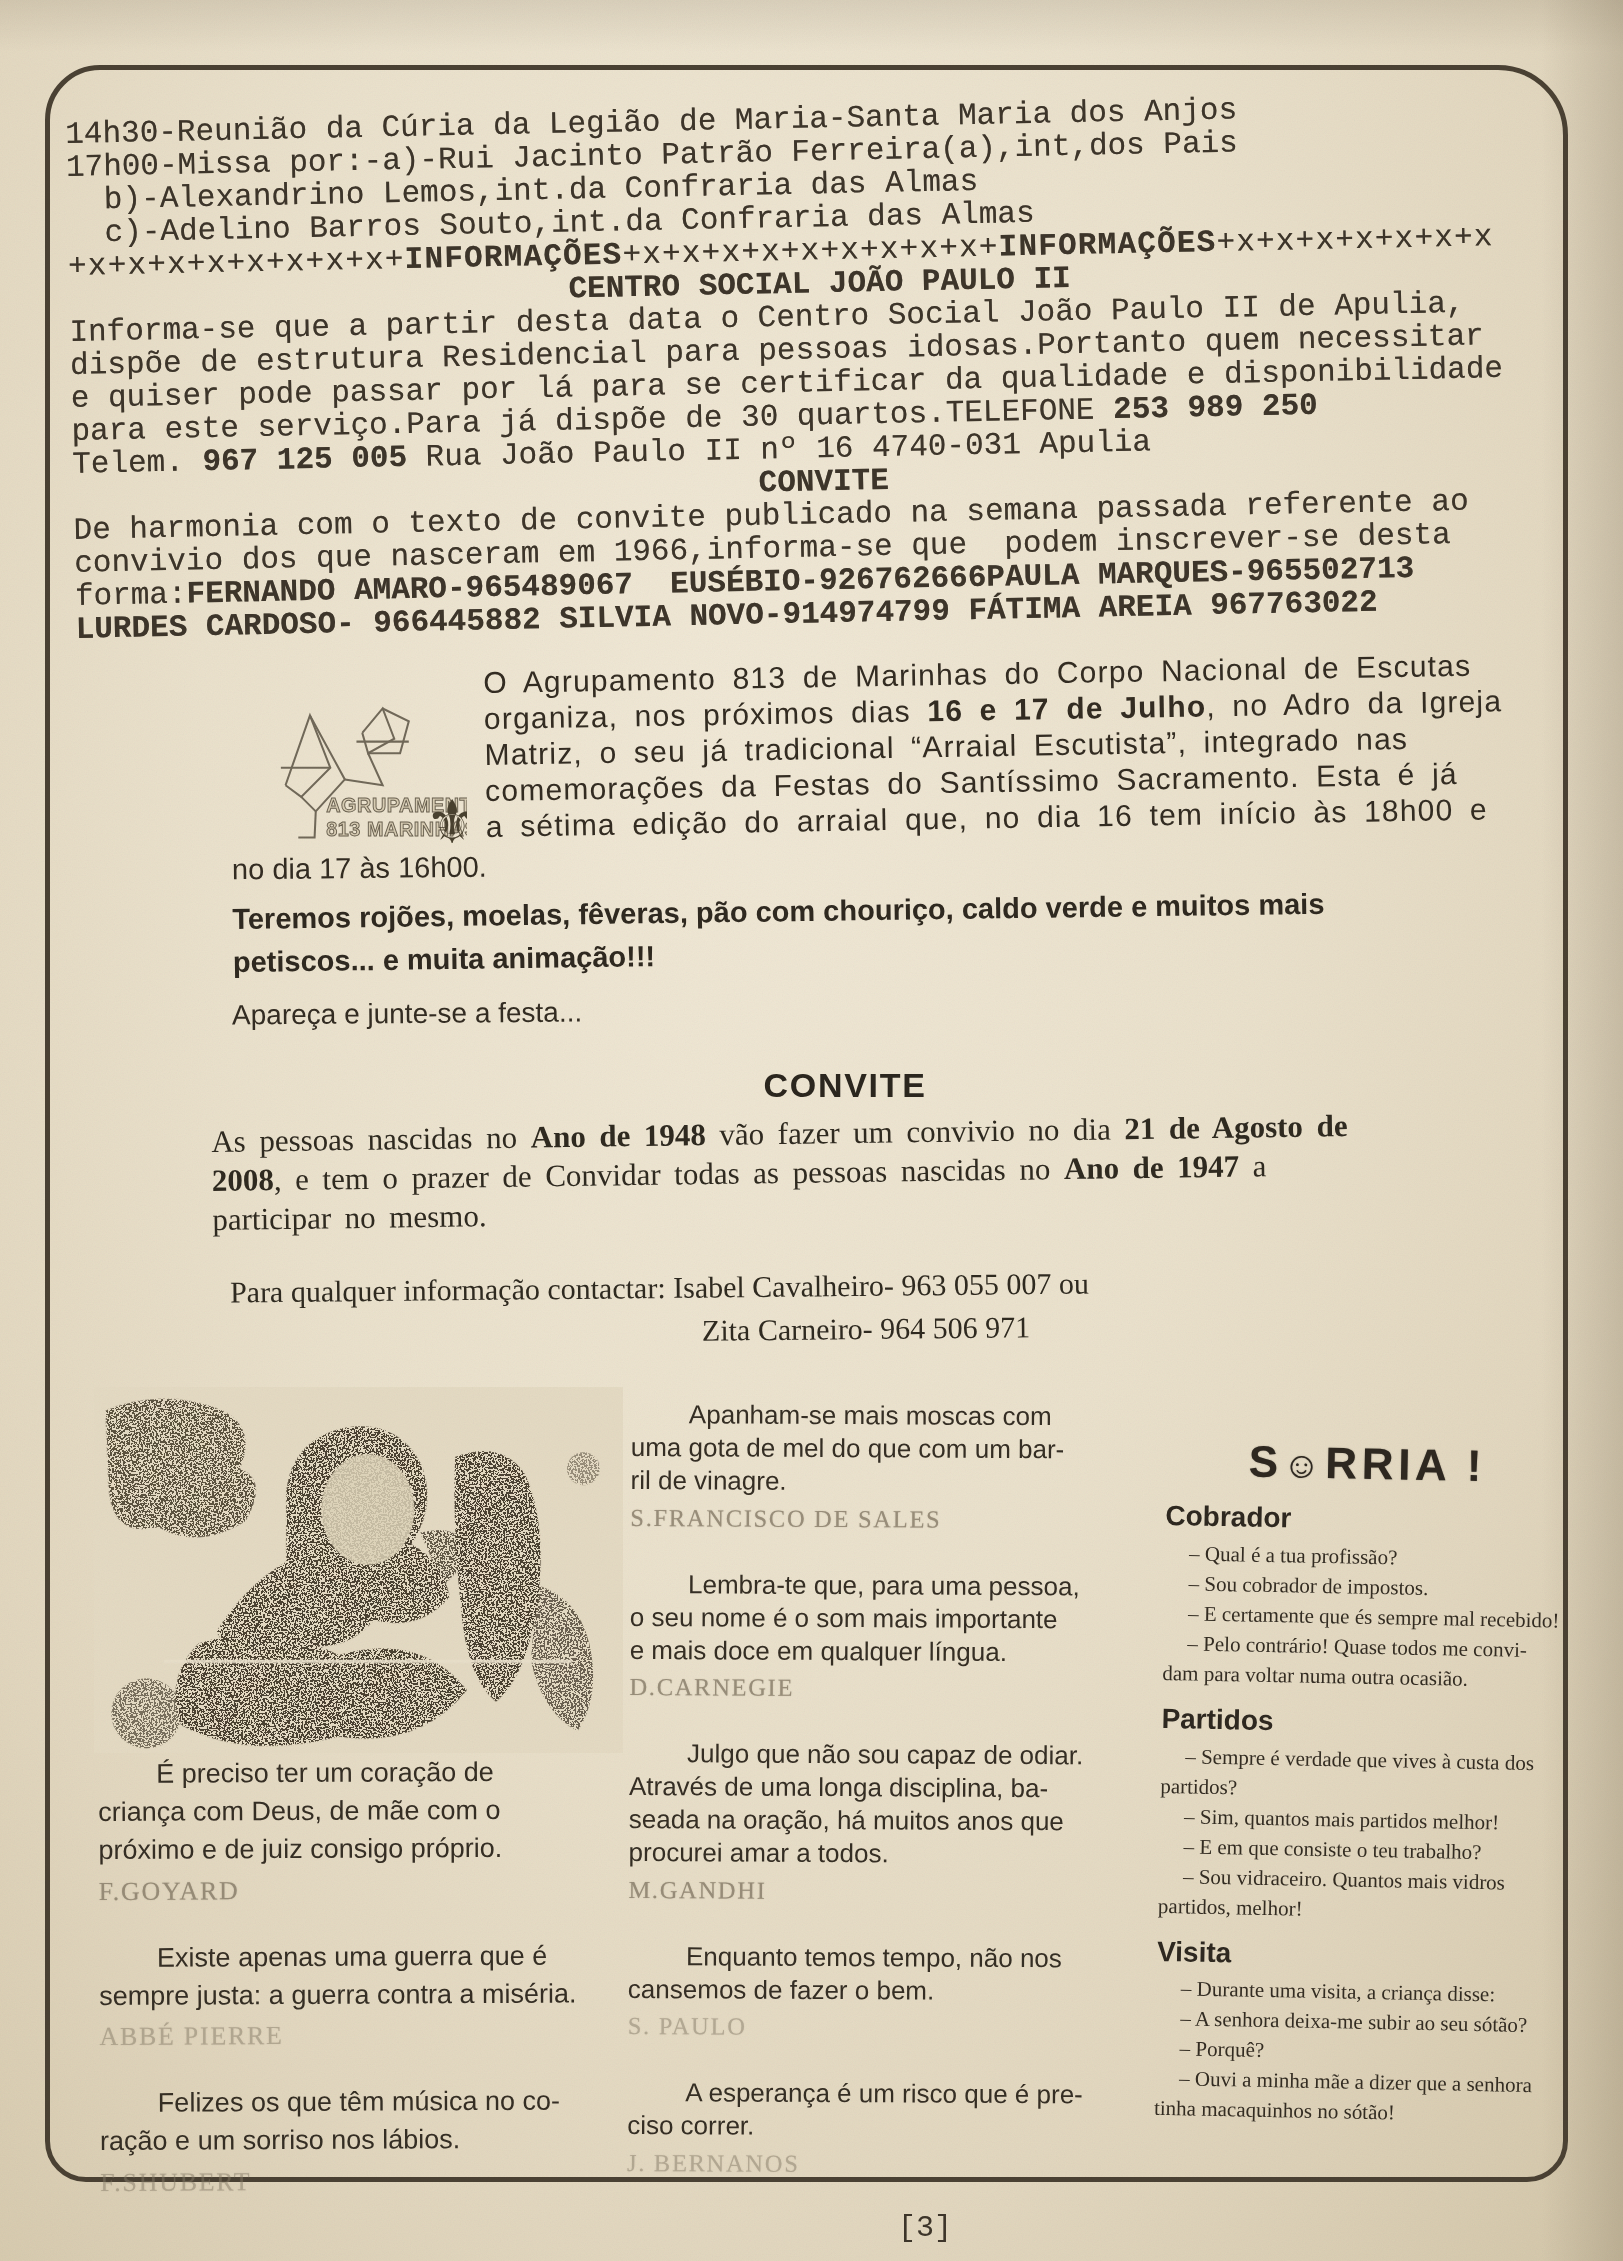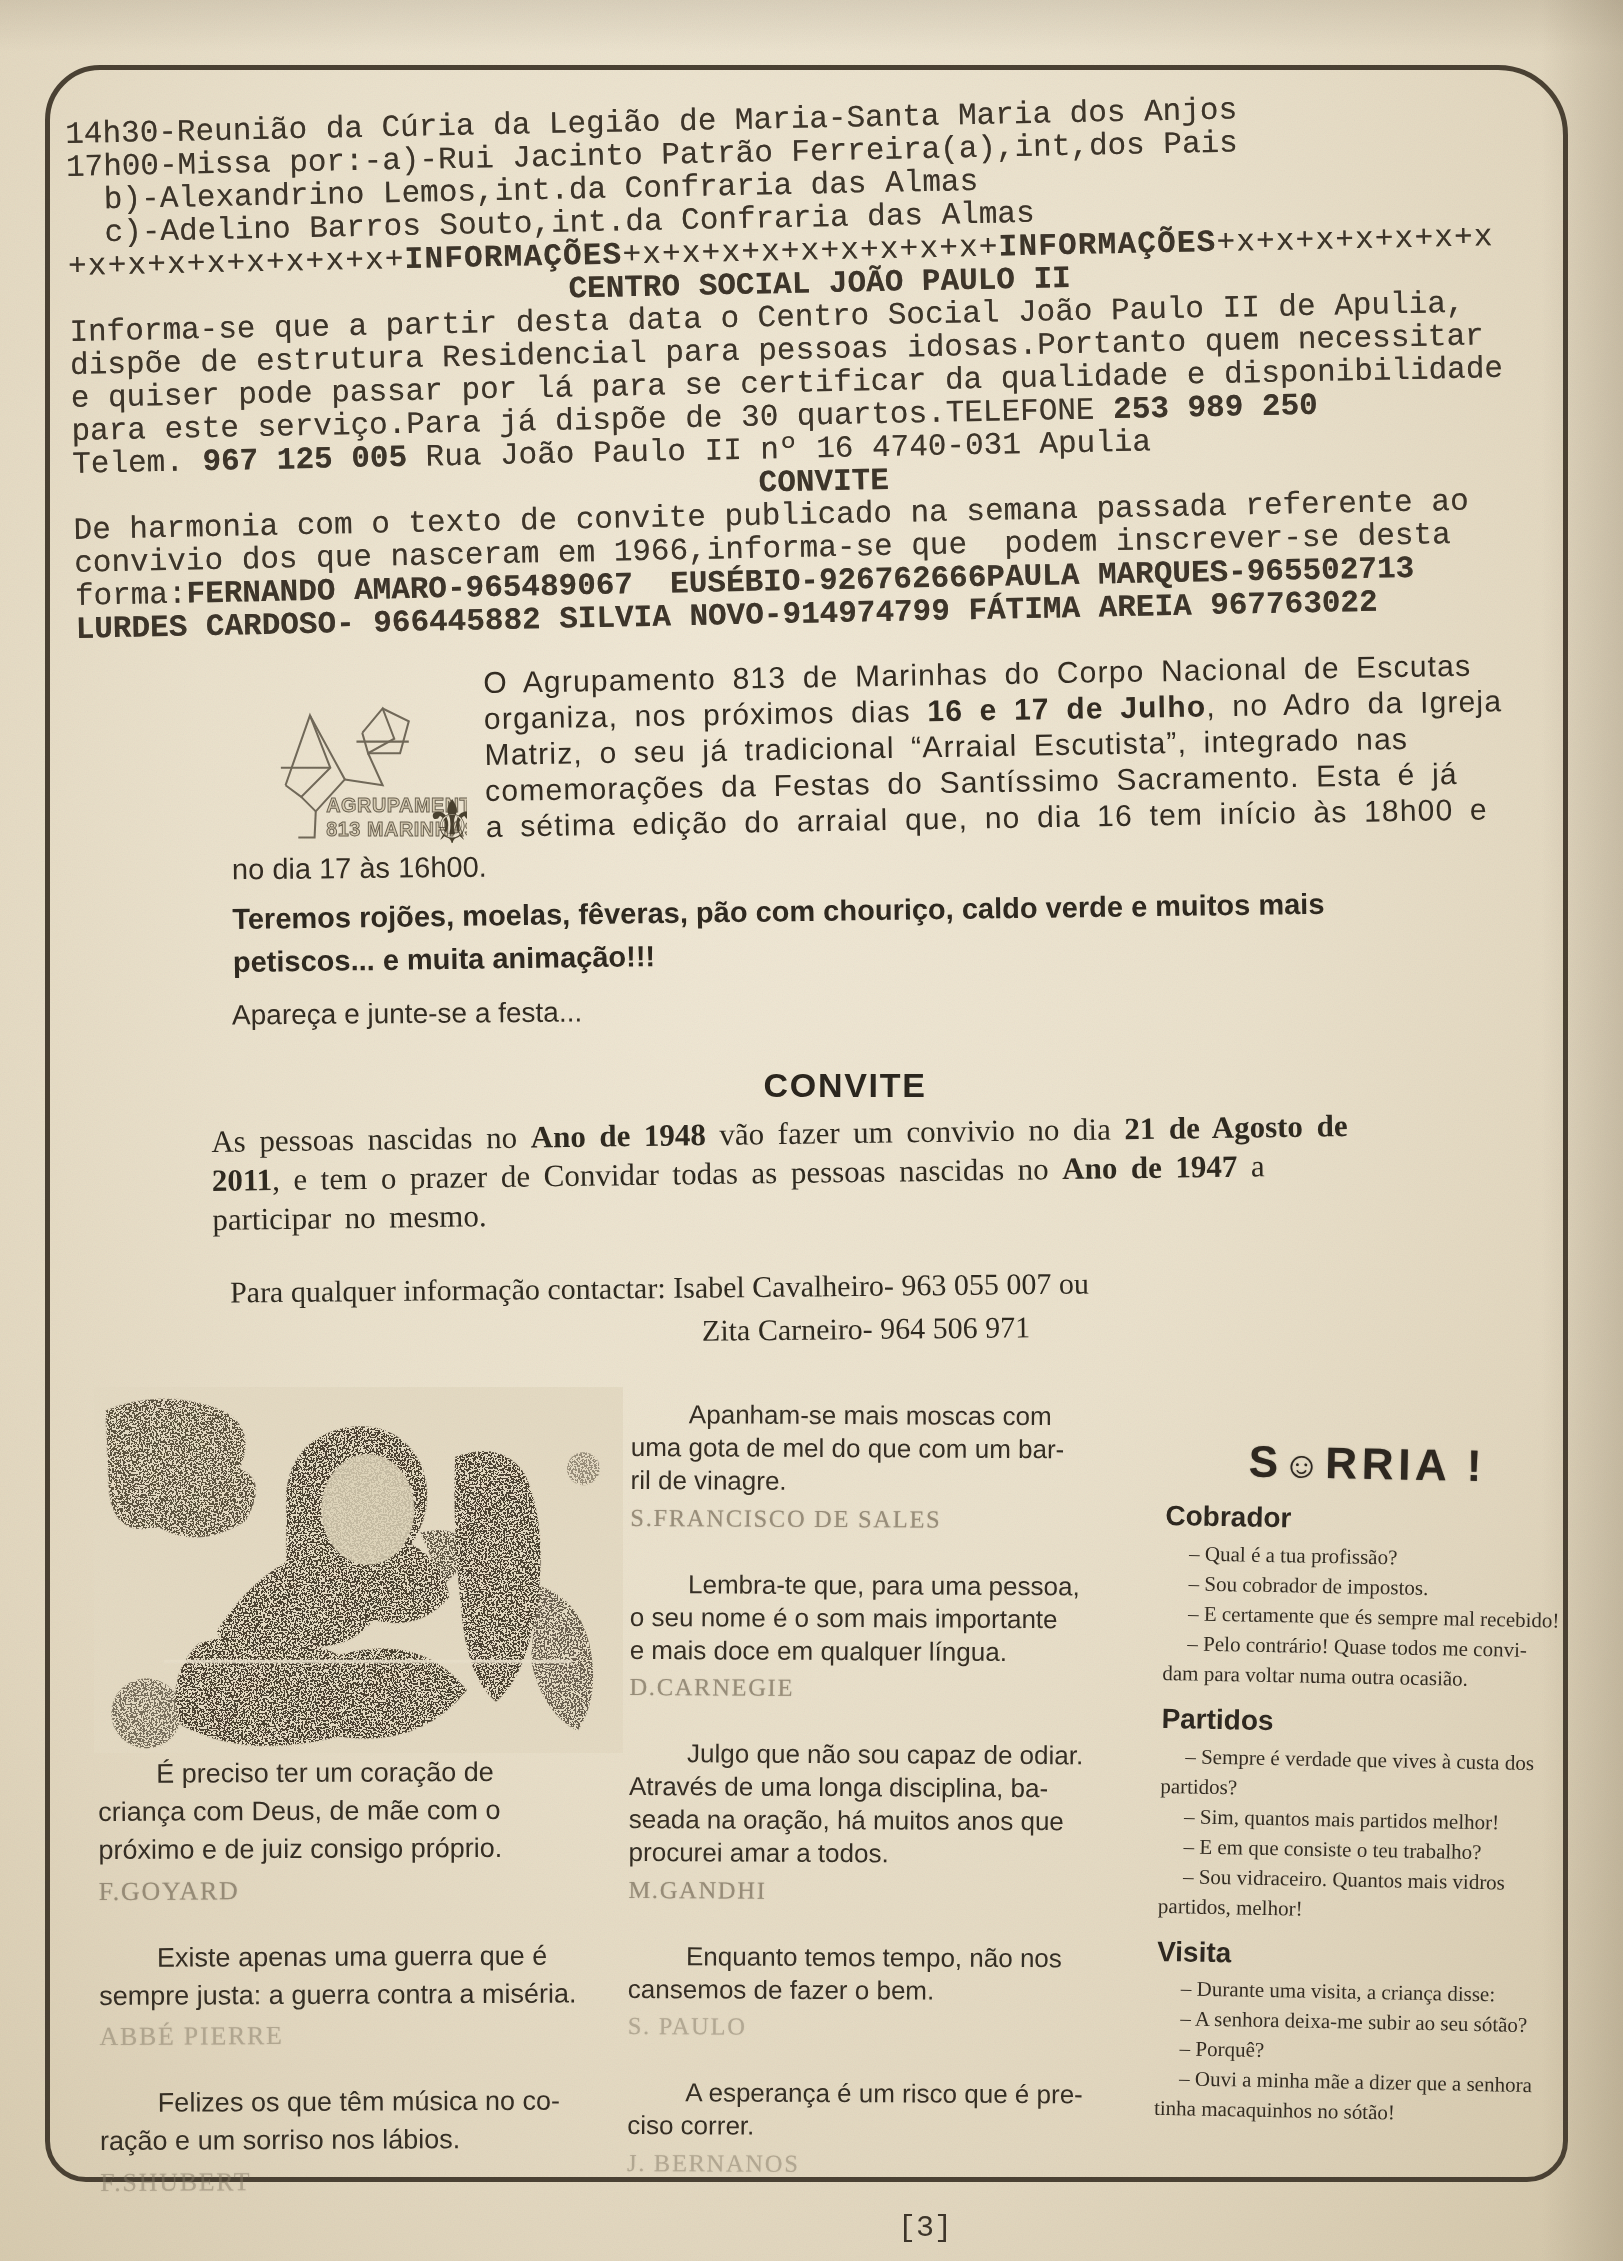--- a/index.html
+++ b/index.html
@@ -149,21 +149,21 @@
 <div class="scout-cont">no dia 17 às 16h00.</div>
 <div class="bold-para">
   <div>Teremos rojões, moelas, fêveras, pão com chouriço, caldo verde e muitos mais</div>
   <div>petiscos... e muita animação!!!</div>
 </div>
 <div class="closing">Apareça e junte-se a festa...</div>
 
 <div class="c2title">CONVITE</div>
 <div class="serifpara">
   <div><span>As pessoas nascidas no </span><b>Ano de 1948</b><span> vão fazer um convivio no dia </span><b>21 de Agosto de</b></div>
-  <div><b>2011</b><span>, e tem o prazer de Convidar todas as pessoas nascidas no </span><b>Ano de 1947</b><span> a</span></div>
+  <div><b>2008</b><span>, e tem o prazer de Convidar todas as pessoas nascidas no </span><b>Ano de 1947</b><span> a</span></div>
   <div>participar no mesmo.</div>
 </div>
 <div class="contact1">Para qualquer informação contactar: Isabel Cavalheiro- 963 055 007 ou</div>
 <div class="contact2">Zita Carneiro- 964 506 971</div>
 
 <svg class="photo" viewBox="0 0 908 628">
   <defs>
     <filter id="speck" x="-5%" y="-5%" width="110%" height="110%">
       <feTurbulence type="fractalNoise" baseFrequency="0.32" numOctaves="3" seed="7" result="n"></feTurbulence>
       <feComponentTransfer in="n" result="na">

